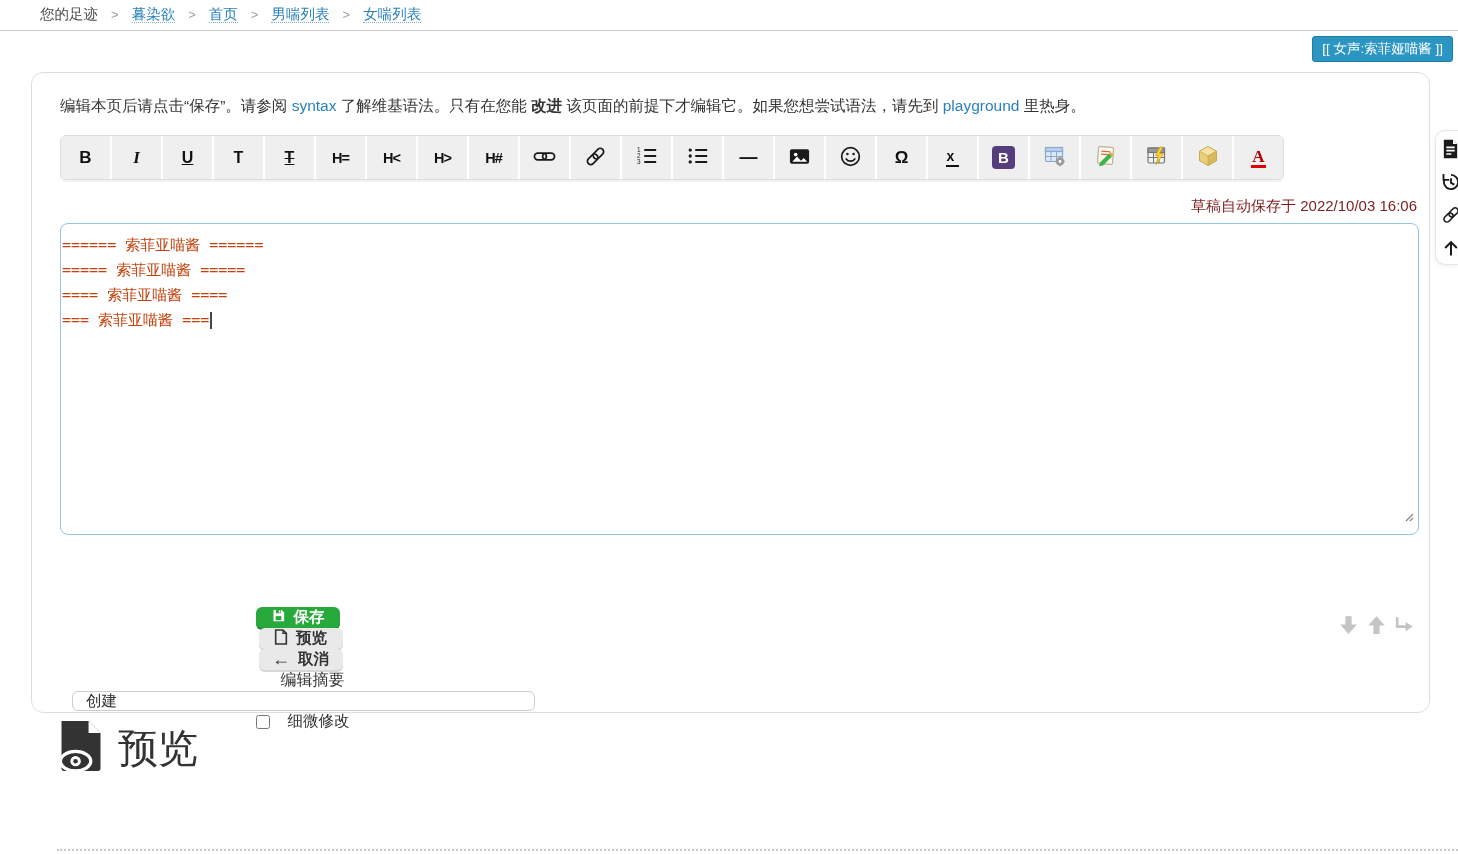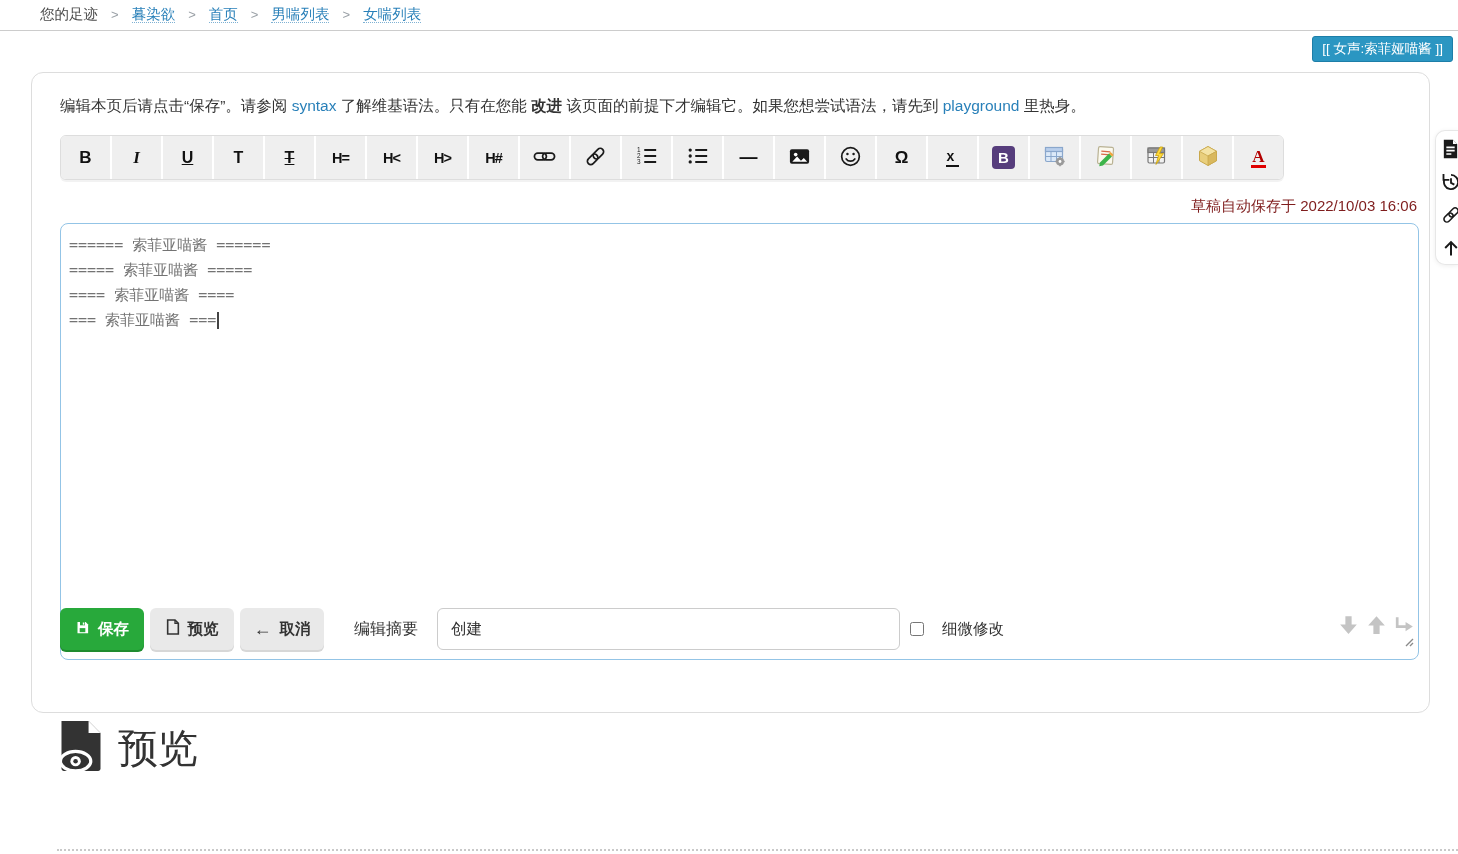--- a/index.html
+++ b/index.html
@@ -42,34 +42,34 @@
   .g-omega { font-size:17px !important; }
   .g-sub { border-bottom:2px solid #111; padding:0 5px 1px 1px; font-size:14px !important; }
   .bs-badge { width:23px; height:23px; background:#563d7c; border-radius:4px; color:#fff; font-weight:bold;
               font-size:15px; display:flex; align-items:center; justify-content:center; }
   .colorA { color:#b30000; font-weight:bold; font-size:17px; border-bottom:3px solid #e00000; line-height:1;
             padding:0 1px; font-family:"Liberation Serif",serif; }
 
   .draft { position:absolute; right:12px; top:124px; color:#7f1d1d; font-size:15px; }
 
   
-  .editor { position:absolute; left:28px; top:150px; width:1359px; height:437px; border:1px solid #93c4e6;
-            border-radius:8px; padding:9px 8px; font-family:"DejaVu Sans Mono",monospace; font-size:15px;
-            line-height:25px; color:#737373; white-space:pre-wrap; cursor:text; background:#fff; }
+  .editor { position:absolute; left:28px; top:150px; width:1359px; height:312px; border:1px solid #93c4e6;
+            border-radius:8px; padding:9px 1px; font-family:"DejaVu Sans Mono",monospace; font-size:15px;
+            line-height:25px; color:#c2410c; white-space:pre-wrap; cursor:text; background:#fff; }
   .caret { display:inline-block; width:2px; height:17px; background:#444; vertical-align:text-bottom; margin-left:1px; }
   .grip { position:absolute; right:3px; bottom:3px; }
 
   
-  .actions { position:absolute; left:28px; top:534px; height:44px; display:flex; align-items:center; }
+  .actions { position:absolute; left:28px; top:534px; height:44px; display:flex; align-items:center;flex-direction:column; }
   .btn { height:42px; border:none; border-radius:6px; font-size:15.5px; font-weight:bold; cursor:pointer;
          display:flex; align-items:center; justify-content:center; gap:8px; font-family:inherit; }
   .btn-save { width:84px; background:#28a93b; color:#fff; box-shadow:0 2px 0 #1f8c2f; }
   .btn-gray { width:84px; background:#e9e9e9; color:#333; box-shadow:0 2px 0 #d7d7d7; margin-left:6px; }
   .sum-label { margin-left:30px; font-size:16px; color:#333; }
-  .sum-input { margin-left:19px; width:463px; height:42px; border:1px solid #ccc; border-radius:6px;
+  .sum-input { margin-left:12px; width:463px; height:42px; border:1px solid #ccc; border-radius:6px;
                font-size:15.5px; padding:0 13px; color:#333; font-family:inherit; outline:none; }
   .minor { margin-left:10px; display:flex; align-items:center; gap:18px; font-size:15.5px; color:#333; }
   .minor input { width:14px; height:14px; }
   .jump-icons { position:absolute; right:12px; top:539px; display:flex; gap:3px; }
   .jump-icons svg { cursor:pointer; }
 
   
   .pagetools { position:absolute; right:0; top:130px; width:23px; background:#fff; border:1px solid #e7e7e7;
                border-right:none; border-radius:10px 0 0 10px; box-shadow:0 1px 5px rgba(0,0,0,.07);
                padding:8px 0 6px 5px; display:flex; flex-direction:column; gap:13px; }

